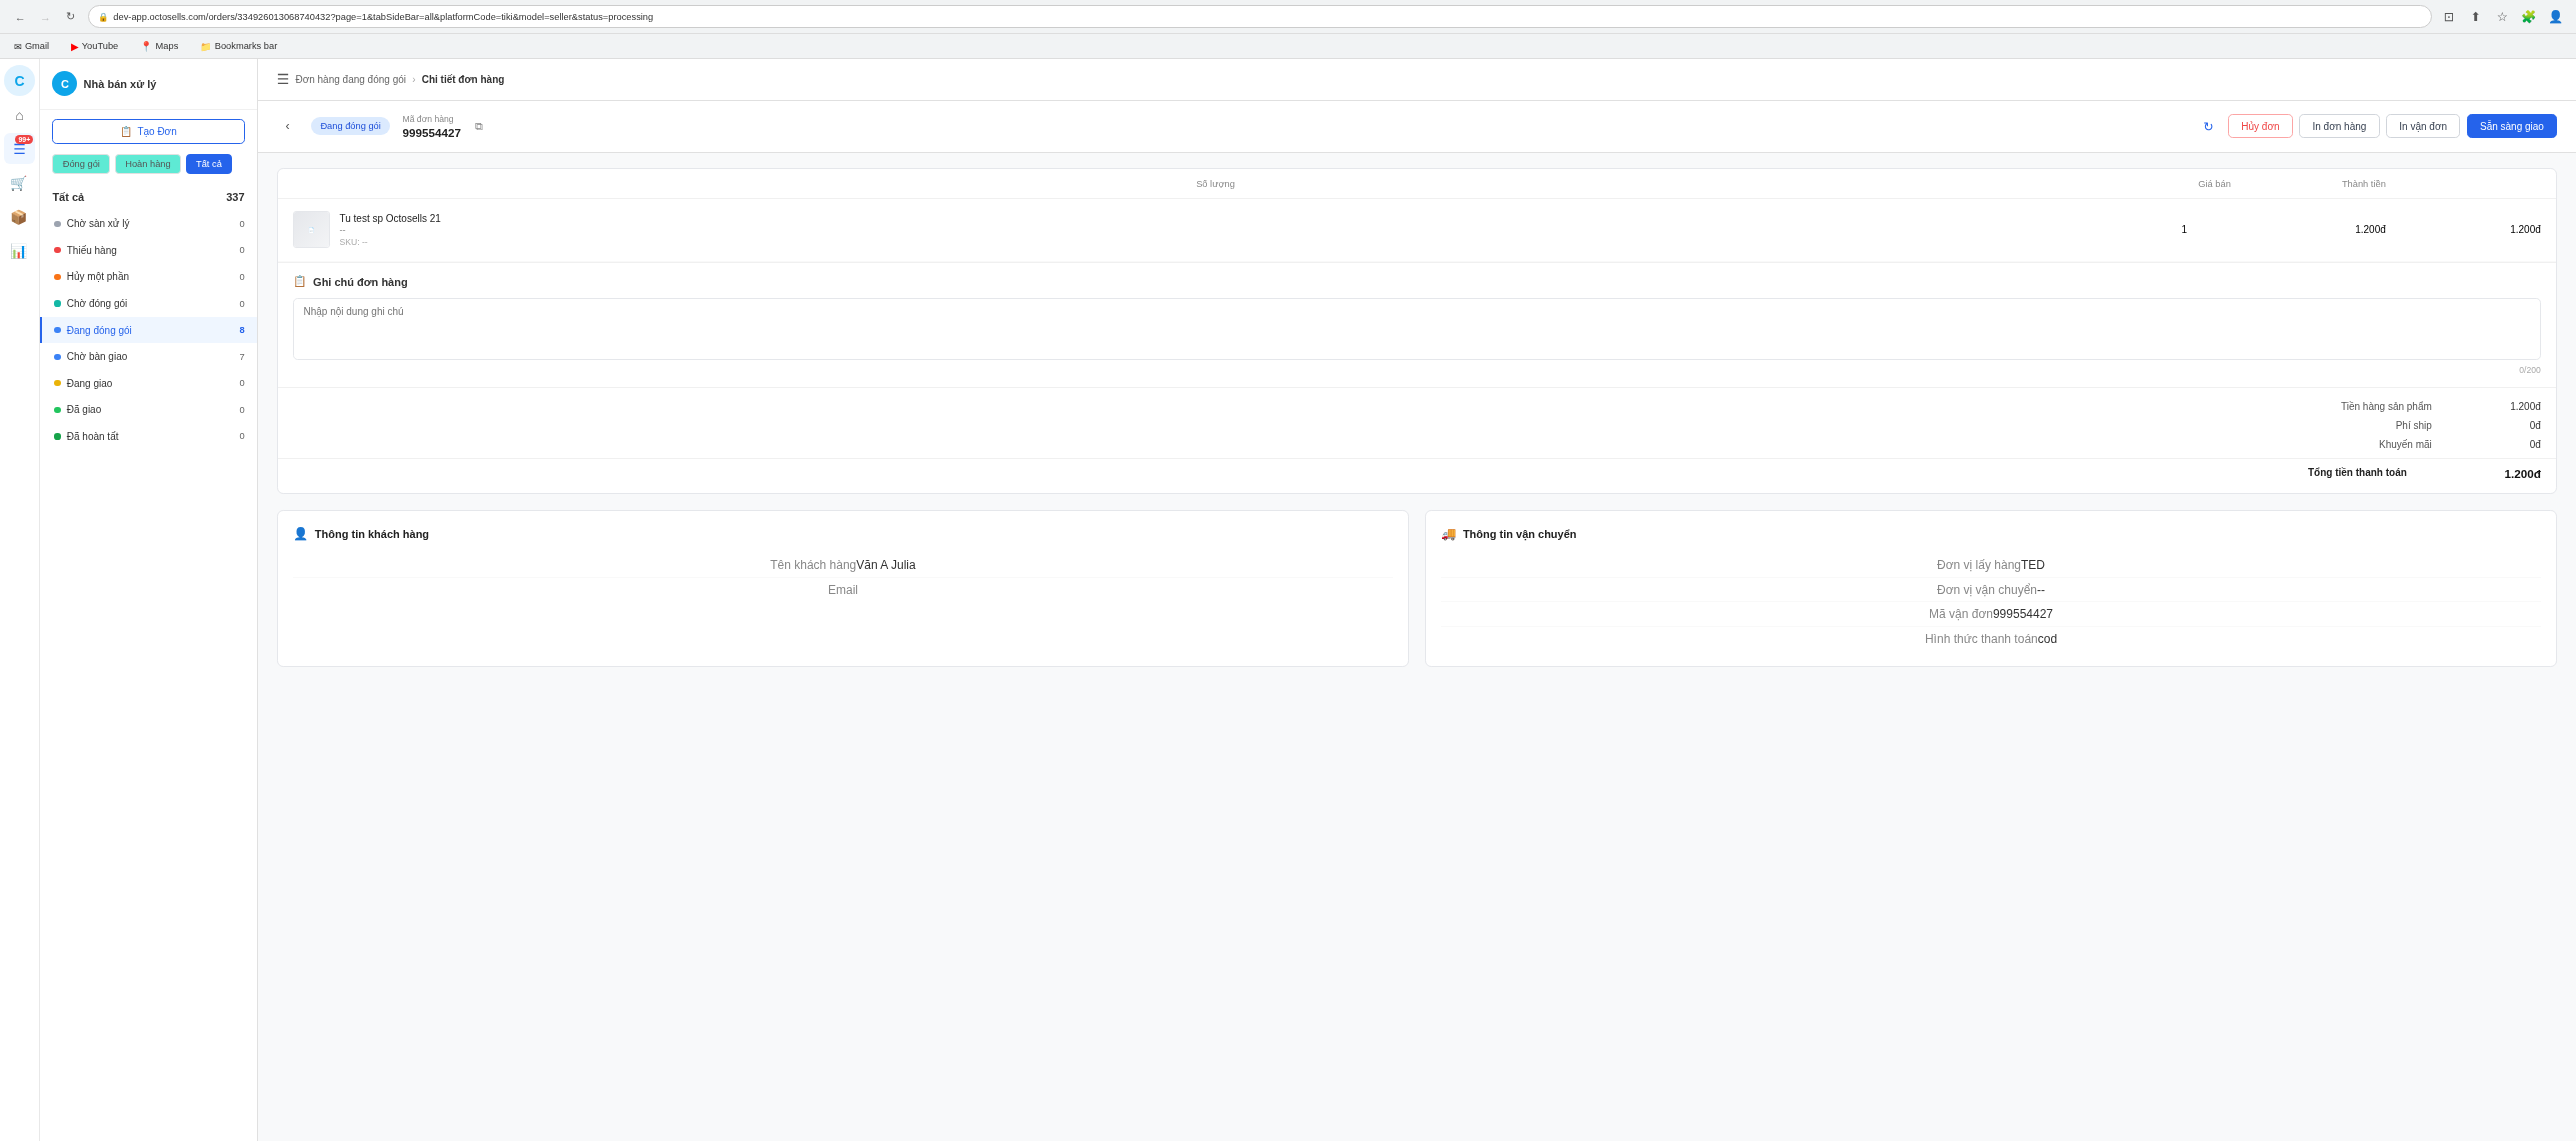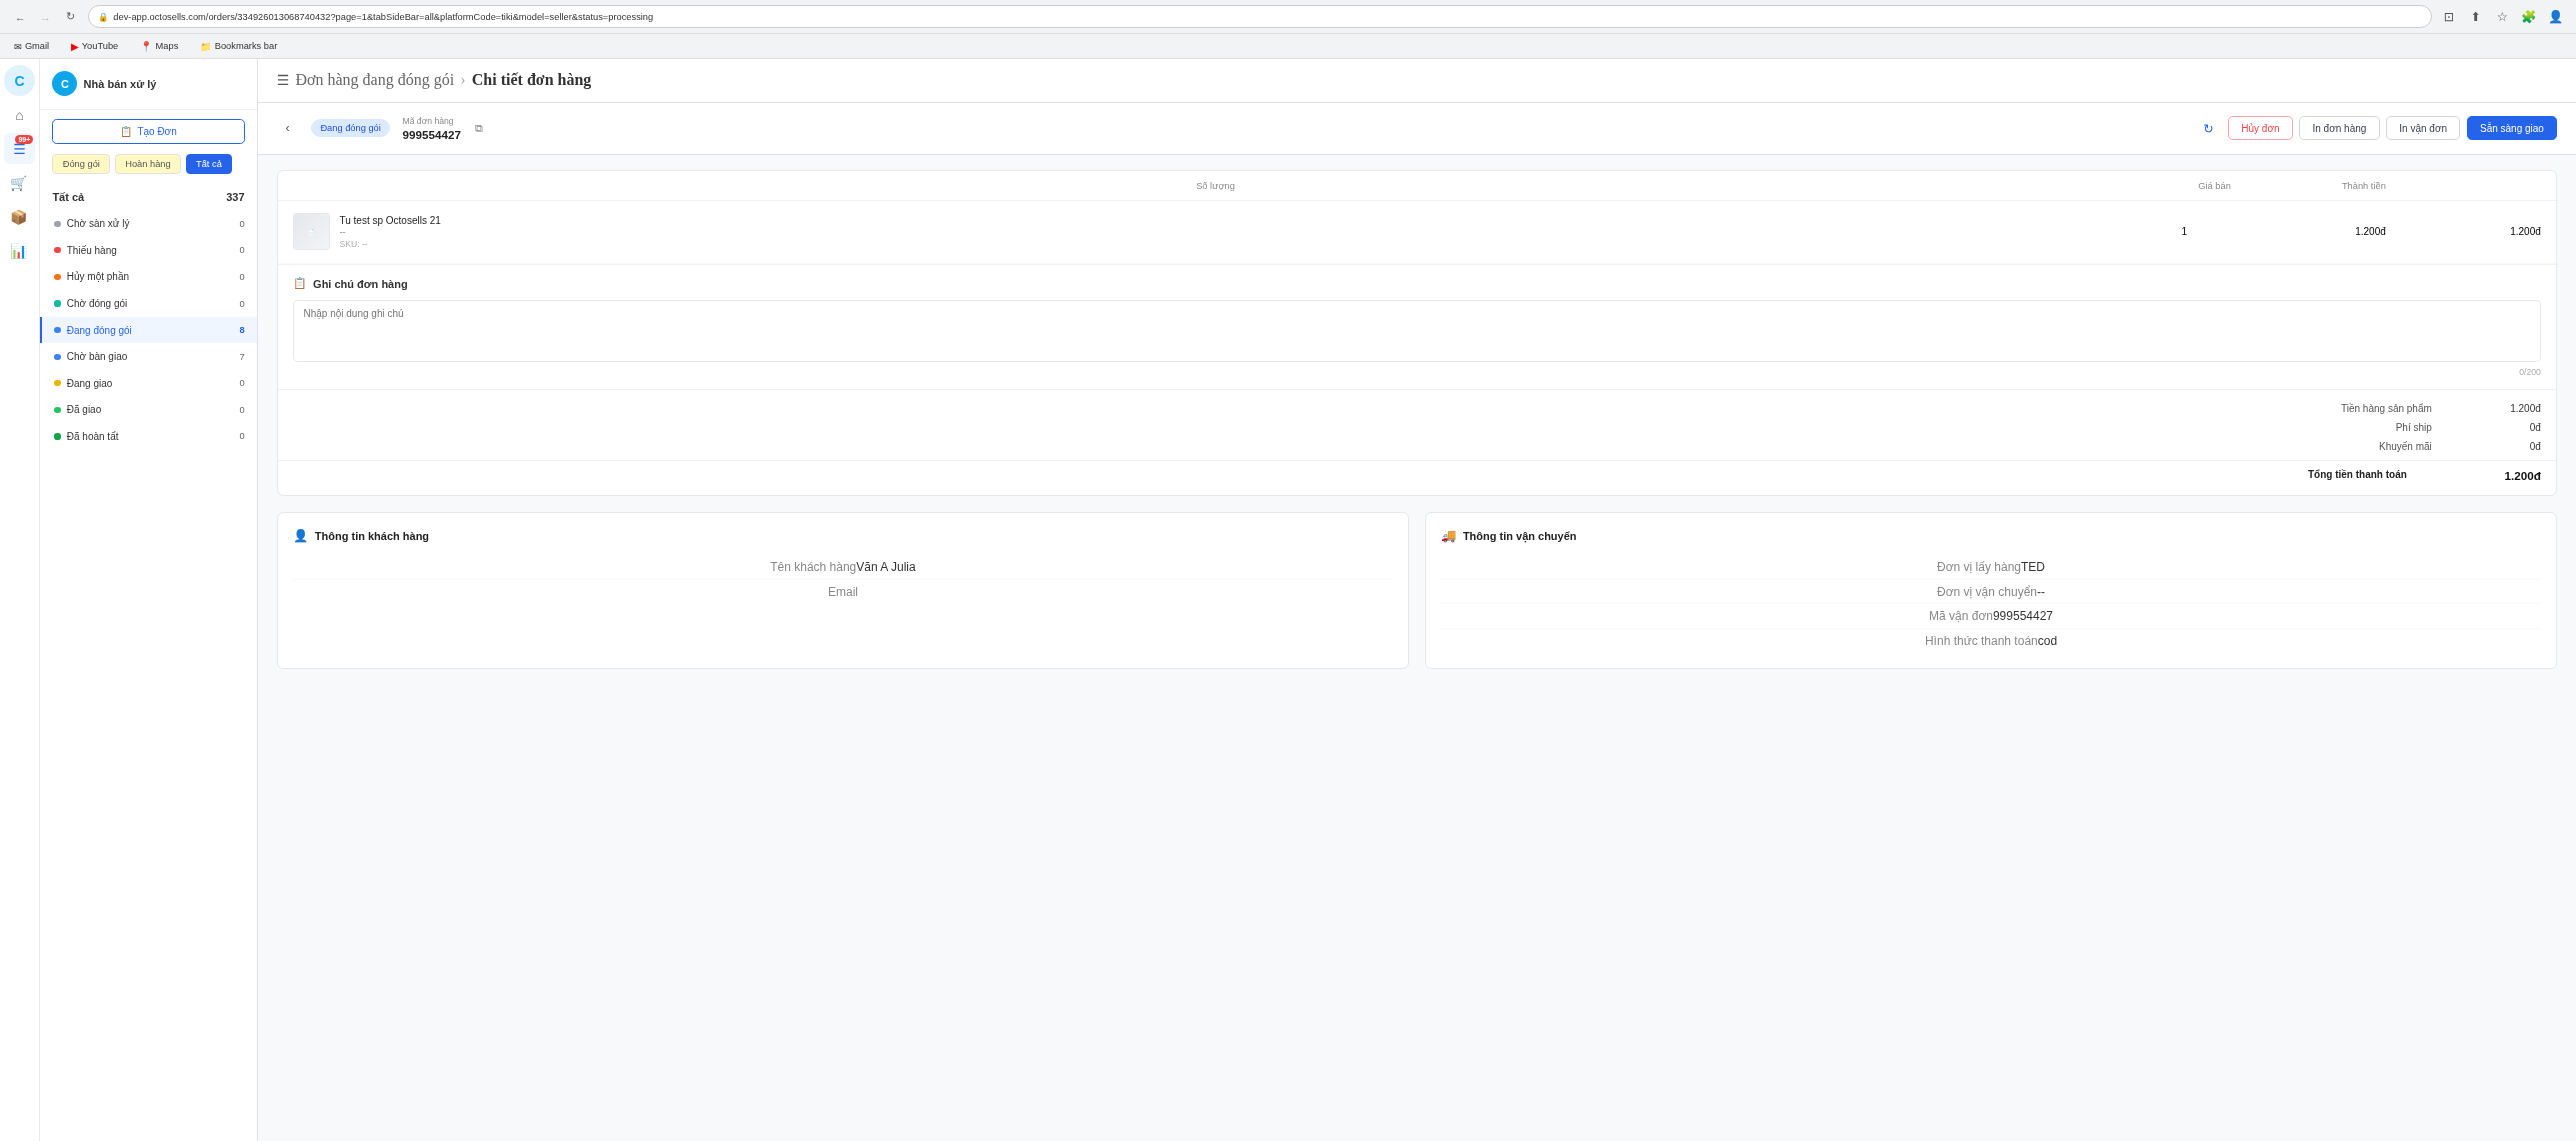--- a/index.html
+++ b/index.html
@@ -103,21 +103,21 @@
       gap: 4.7px;
       padding: 0 12.4px 9.3px;
     }
     .filter-tab {
       padding: 3.9px 9.3px;
       border-radius: 3.9px;
       border: 0.8px solid #e0e0e0;
       cursor: pointer;
       font-size: 9.3px;
       color: #555;
-      background: #fef9c3;
+      background: #5eead4;
     }
     .filter-tab.active {
       background: #2563eb;
       color: white;
       border-color: #2563eb;
     }
     .sidebar-nav { flex: 1; }
     .sidebar-section-item {
       display: flex;
       align-items: center;
@@ -192,21 +192,21 @@
     }
     .page-header {
       background: white;
       padding: 12.4px 18.7px;
       border-bottom: 0.8px solid #e0e0e0;
       display: flex;
       align-items: center;
       gap: 6.2px;
     }
     .menu-icon { font-size: 14px; color: #555; cursor: pointer; }
-    .breadcrumb { display: flex; align-items: center; gap: 6.2px; font-size: 16px; font-family: Liberation Serif, serif; }
+    .breadcrumb { display: flex; align-items: center; gap: 6.2px; font-size: 10px; }
     .breadcrumb-link { color: #666; cursor: pointer; }
     .breadcrumb-sep { color: #aaa; }
     .breadcrumb-current { color: #333; font-weight: 600; }
 
     .order-header {
       background: white;
       padding: 12.4px 18.7px;
       border-bottom: 0.8px solid #e0e0e0;
       display: flex;
       align-items: center;

